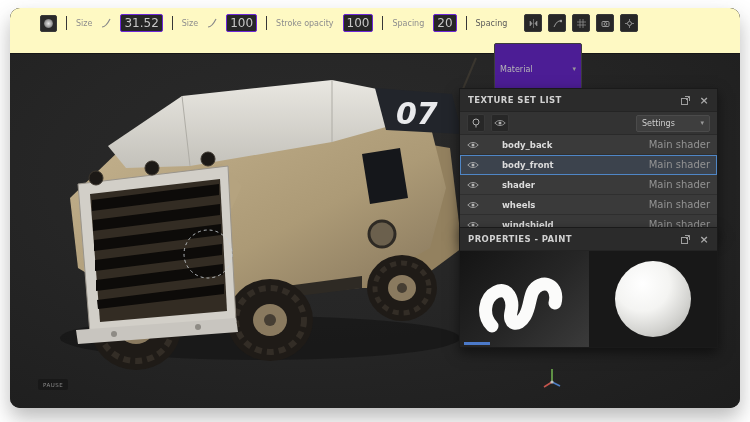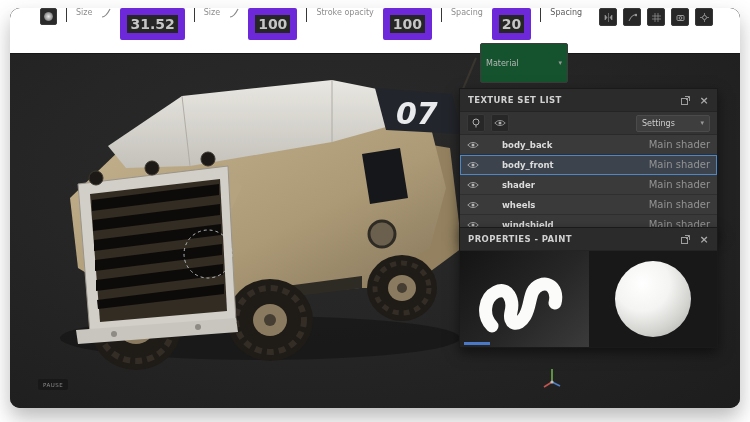--- a/index.html
+++ b/index.html
@@ -3,39 +3,39 @@
 <meta charset="utf-8">
 <style>
   html,body{margin:0;padding:0;width:750px;height:422px;overflow:hidden;background:#ffffff;
     font-family:"DejaVu Sans","Liberation Sans",sans-serif;}
   .stage{position:relative;width:750px;height:422px;background:#ffffff;}
   .window{position:absolute;left:10px;top:8px;width:730px;height:400px;background:#232323;
     border-radius:10px;box-shadow:0 10px 20px rgba(60,60,60,.35);overflow:hidden;}
   .viewport{position:absolute;inset:0;
     background:radial-gradient(ellipse at 42% 42%, #2b2b2b 0%, #262626 45%, #1d1d1d 100%);}
   
-  .toolbar{position:absolute;left:0;right:0;top:0;height:30px;background:#ffffff;
-    border-bottom:1px solid #171717;display:flex;align-items:flex-start;gap:9px;padding:0 0 15px 30px;z-index:5;}
+  .toolbar{position:absolute;left:0;right:0;top:0;height:30px;background:#fef9c3;
+    border-bottom:1px solid #171717;display:flex;align-items:center;gap:9px;padding:0 0 15px 30px;z-index:5;}
   .tb-label{color:#8d8d8d;font-size:8px;white-space:nowrap;}
   .tb-label.dim{color:#5a5a5a;}
-  .tb-value{color:#c6c6c6;font-size:14px;background:#262626;border:7px solid #6d28d9;border-radius:2px;
-    padding:1px 3px;min-width:14px;text-align:center;font-weight:bold;}
+  .tb-value{color:#c6c6c6;font-size:12px;background:#262626;border:1px solid #6d28d9;border-radius:2px;
+    padding:1px 3px;min-width:14px;text-align:center;}
   .tb-sep{width:1px;height:14px;background:#373737;}
   .brush-chip{width:15px;height:15px;border:1px solid #3a3a3a;border-radius:2px;background:#2a2a2a;
     display:flex;align-items:center;justify-content:center;}
   .brush-dot{width:9px;height:9px;border-radius:50%;
     background:radial-gradient(circle,#e7e7e7 0%,#9a9a9a 55%,#2a2a2a 100%);}
   .curve-ic{width:10px;height:10px;}
   .tb-icons{display:flex;gap:6px;margin-left:8px;}
   .icon-btn{width:16px;height:16px;border:1px solid #383838;background:#272727;border-radius:2px;
     display:flex;align-items:center;justify-content:center;}
   
-  .material-dd{position:absolute;left:470px;top:35px;width:76px;height:14px;background:#14532d;
+  .material-dd{position:absolute;left:484px;top:35px;width:76px;height:14px;background:#4c1d95;
     border:1px solid #3c3c3c;border-radius:2px;color:#b8b8b8;font-size:8px;display:flex;
-    align-items:center;justify-content:space-between;padding:12px 5px;z-index:6;}
+    align-items:center;justify-content:space-between;padding:18px 5px;z-index:6;}
   .chev{font-size:7px;color:#9a9a9a;line-height:1;}
   
   .panel{position:absolute;left:449px;width:257px;background:#323232;border:1px solid #1a1a1a;
     box-shadow:0 5px 12px rgba(0,0,0,.5);z-index:10;}
   .panel.tsl{top:80px;text-align:right;}
   .panel.props{top:219px;}
   .panel-header{height:22px;background:#2b2b2b;display:flex;align-items:center;padding:0 8px;
     color:#d2d2d2;font-size:8.5px;font-weight:bold;letter-spacing:.4px;border-bottom:1px solid #242424;}
   .ph-icons{margin-left:auto;display:flex;gap:9px;align-items:center;color:#9e9e9e;}
   .close-x{font-size:11px;line-height:1;color:#aaaaaa;cursor:default;}

